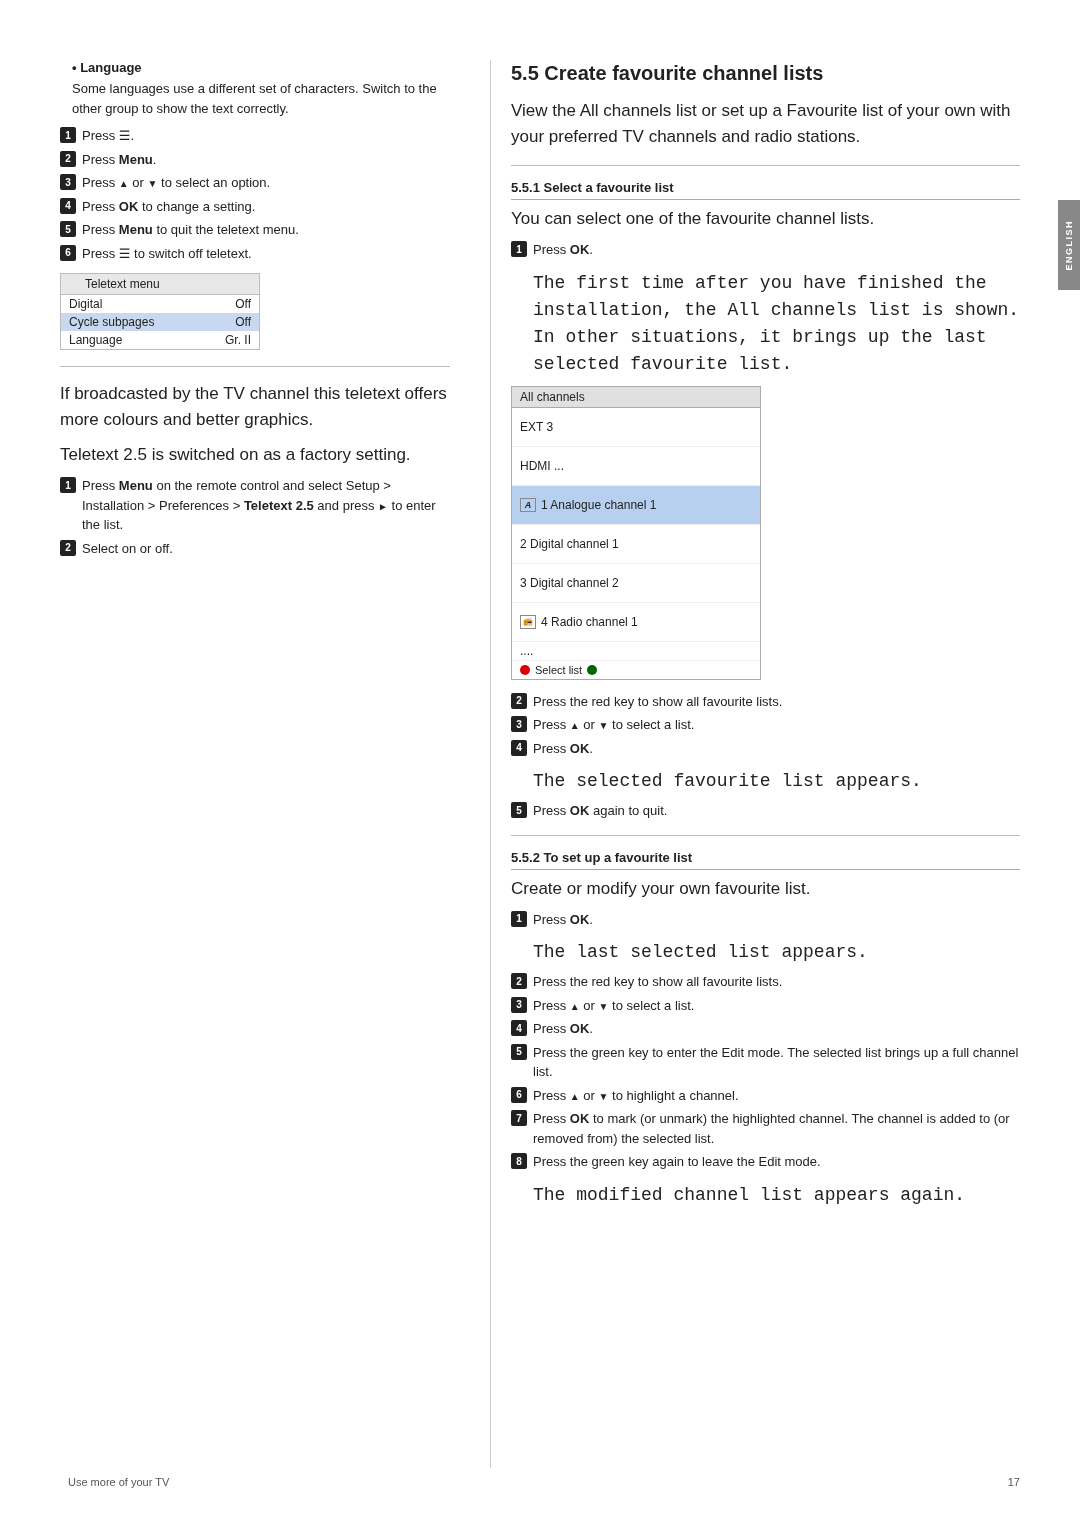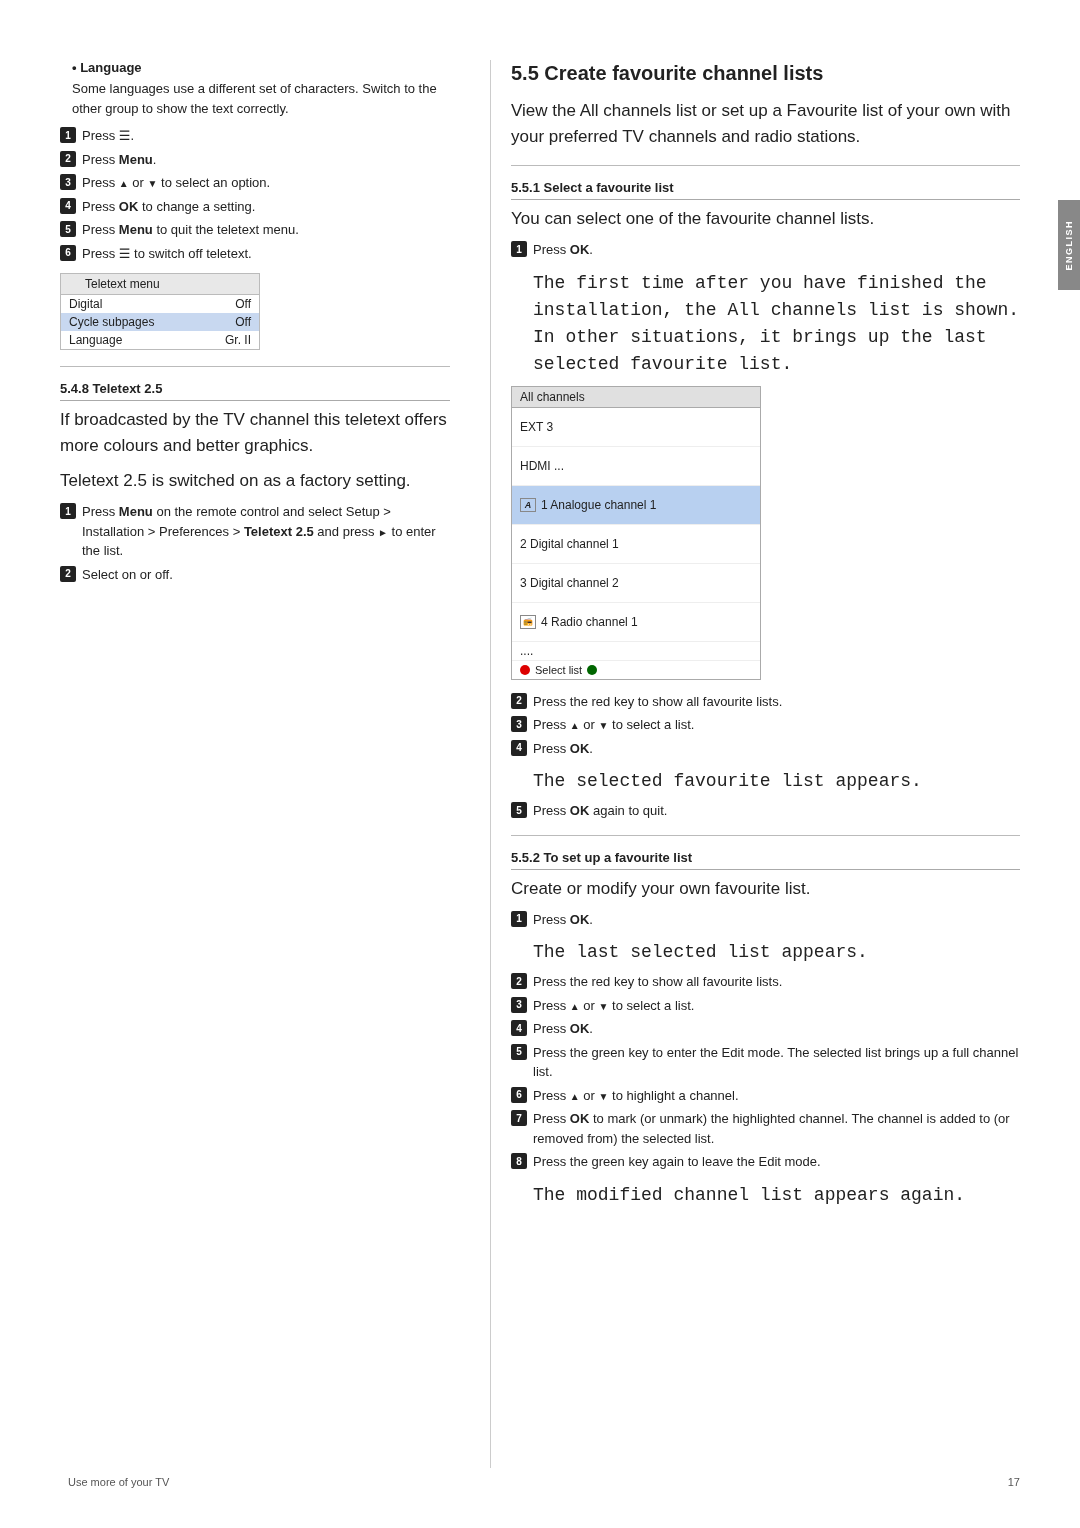--- a/index.html
+++ b/index.html
@@ -300,21 +300,20 @@
           <span>Off</span>
       </div>
       <div class="teletext-menu-row">
         <span>Language</span>
           <span>Gr. II</span>
       </div>
     </div>
 
     <hr class="divider">
 
-    <div class="subsection-title">5.4.8   Teletext 2.5</div>
     <p class="desc-text">If broadcasted by the TV channel this teletext offers more colours and better graphics.</p>
     <p class="desc-text">Teletext 2.5 is switched on as a factory setting.</p>
 
     <ol class="steps-list">
       <li>
         <span class="step-num">1</span>
         <span class="step-content">Press <b>Menu</b> on the remote control and select Setup &gt; Installation &gt; Preferences &gt; <b>Teletext 2.5</b> and press <span class="arr-right"></span> to enter the list.</span>
       </li>
       <li>
         <span class="step-num">2</span>

